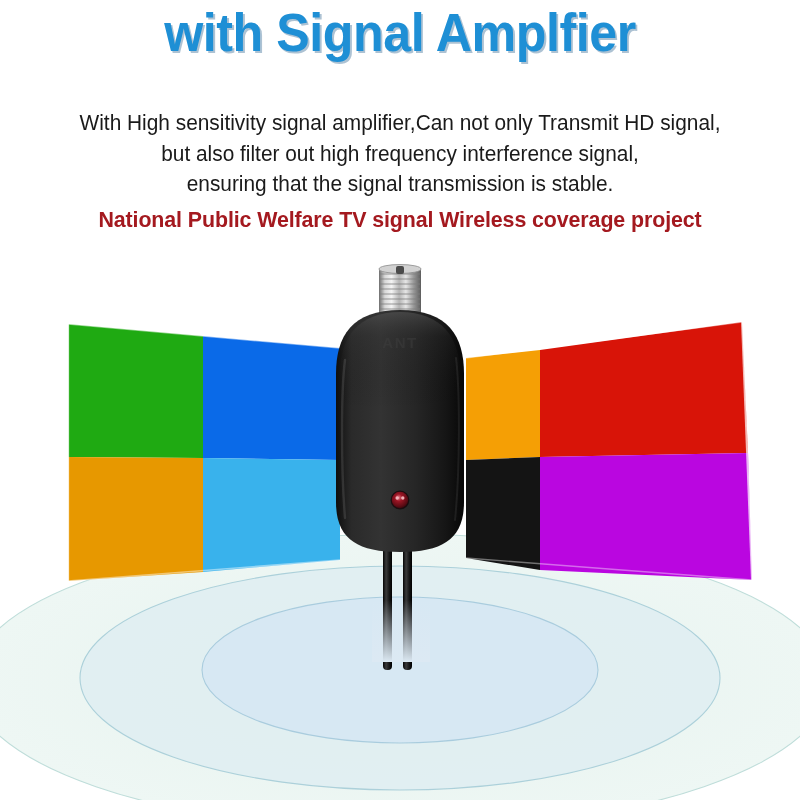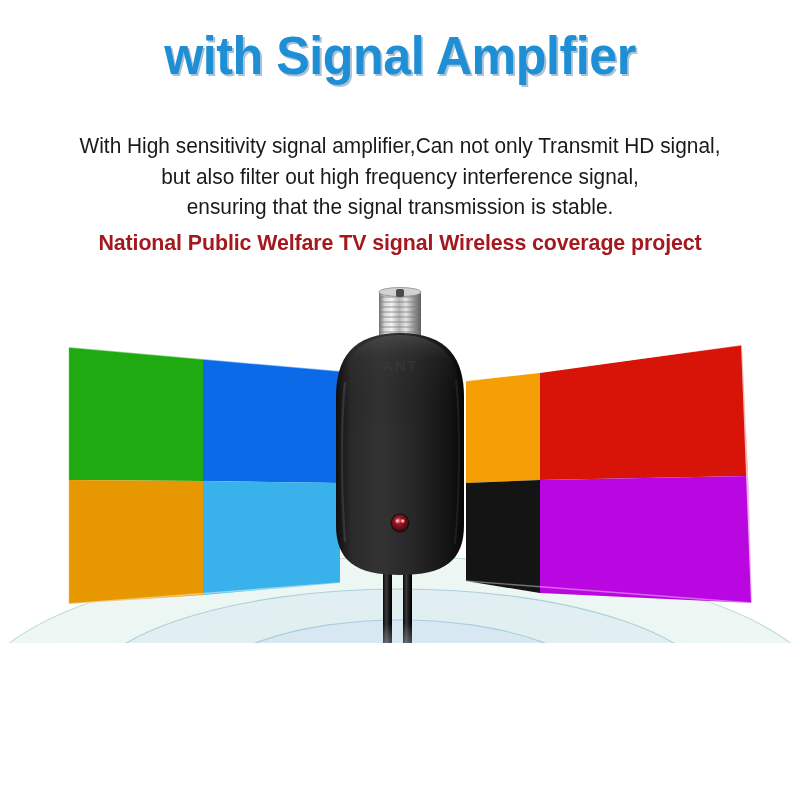--- a/index.html
+++ b/index.html
@@ -8,24 +8,23 @@
     padding: 0;
     background: #ffffff;
   }
   body {
     font-family: "Liberation Sans", sans-serif;
   }
 
   #banner {
     position: relative;
     width: 800px;
-    height: 620px;
+    height: 800px;
     background: #ffffff;
     overflow: hidden;
-    margin-top: 23px;
   }
 
   
   .headline {
     position: absolute;
     top: 4px;
     left: 0;
     width: 800px;
     text-align: center;
     font-family: "Liberation Sans", sans-serif;

